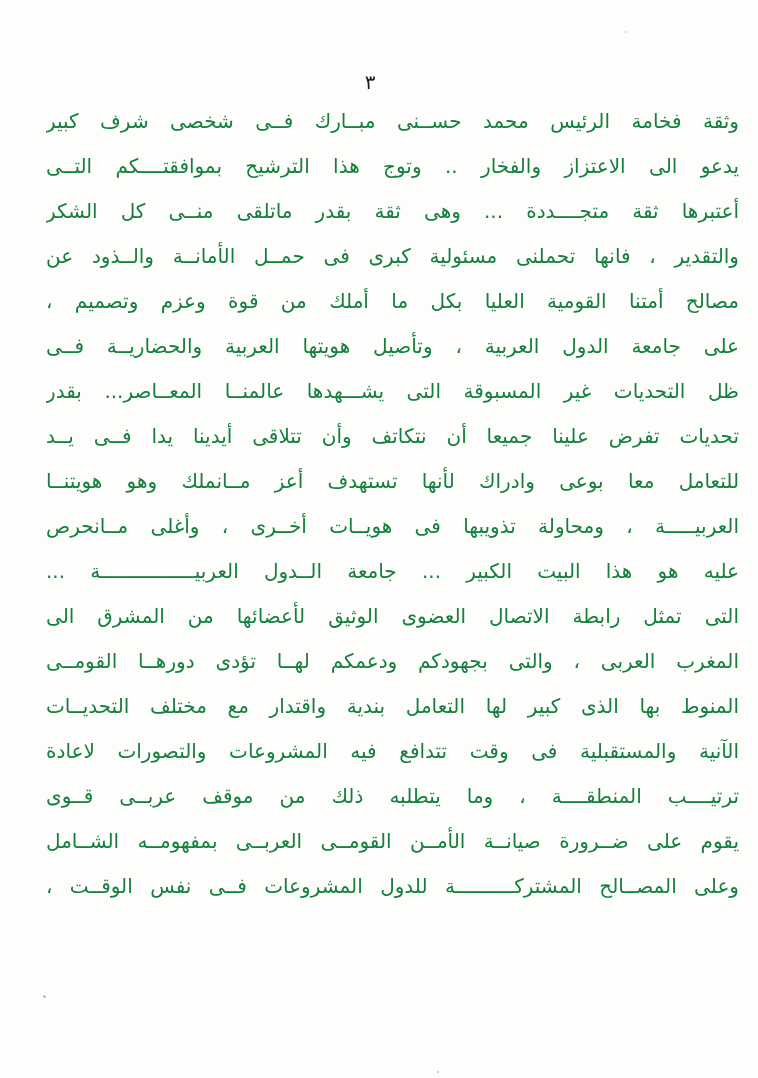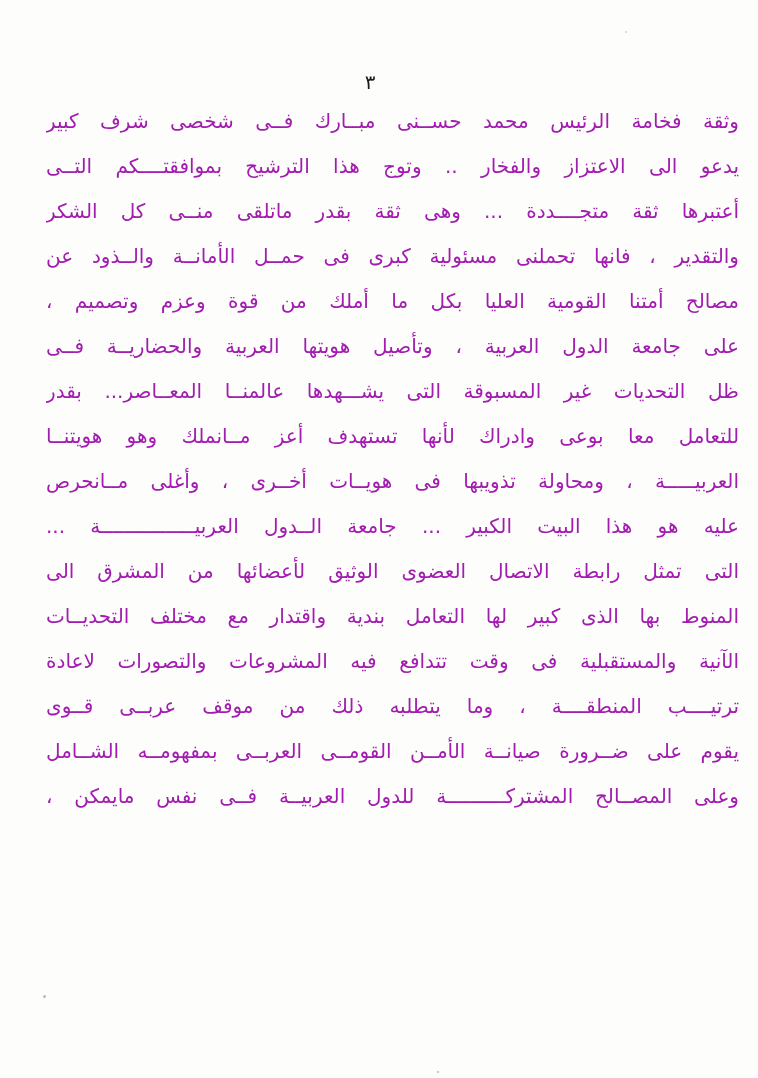--- a/index.html
+++ b/index.html
@@ -36,21 +36,21 @@
   .line {
     height: 45px;
     line-height: 45px;
     font-size: 20px;
     letter-spacing: 0.2px;
     white-space: normal;
     overflow: hidden;
     text-align: justify;
     text-align-last: justify;
     -moz-text-align-last: justify;
-    color: #a21caf;
+    color: #15803d;
   }
   
   .speck {
     position: absolute;
     background: #b9b9b9;
     border-radius: 50%;
   }
   .speck.s1 { left: 43px;  top: 995px;  width: 3px; height: 3px; }
   .speck.s2 { left: 437px; top: 1071px; width: 2px; height: 2px; }
   .speck.s3 { left: 625px; top: 31px;   width: 2px; height: 2px; opacity: .6; }
@@ -63,28 +63,30 @@
   <div class="page-number">٣</div>
 
   <div class="content" dir="rtl">
     <div class="line">وثقة فخامة الرئيس محمد حســنى مبــارك فــى شخصى  شرف كبير</div>
     <div class="line">يدعو الى الاعتزاز والفخار .. وتوج هذا الترشيح بموافقتــــكم  التــى</div>
     <div class="line">أعتبرها  ثقة متجــــددة ... وهى ثقة بقدر  ماتلقى منــى كل الشكر</div>
     <div class="line">والتقدير ، فانها تحملنى مسئولية كبرى فى حمــل الأمانــة والــذود عن</div>
     <div class="line">مصالح أمتنا القومية العليا  بكل ما أملك من قوة وعزم وتصميم ،</div>
     <div class="line">على جامعة الدول العربية ، وتأصيل هويتها العربية  والحضاريــة فــى</div>
     <div class="line">ظل التحديات  غير المسبوقة التى يشـــهدها عالمنــا المعــاصر... بقدر</div>
+    <div class="line">تحديات  تفرض علينا جميعا أن نتكاتف  وأن تتلاقى أيدينا يدا فــى يــد</div>
     <div class="line">للتعامل معا  بوعى وادراك  لأنها تستهدف أعز مــانملك وهو هويتنــا</div>
     <div class="line">العربيـــــة ، ومحاولة تذويبها فى  هويــات أخــرى ، وأغلى  مــانحرص</div>
     <div class="line">عليه هو هذا البيت الكبير ... جامعة الــدول العربيــــــــــــــــة  ...</div>
     <div class="line">التى تمثل رابطة الاتصال العضوى الوثيق لأعضائها من المشرق الى</div>
+    <div class="line">المغرب العربى ، والتى بجهودكم ودعمكم لهــا تؤدى دورهــا القومــى</div>
     <div class="line">المنوط بها الذى كبير لها التعامل بندية واقتدار  مع مختلف التحديــات</div>
     <div class="line">الآنية والمستقبلية فى وقت تتدافع فيه المشروعات والتصورات  لاعادة</div>
     <div class="line">ترتيــــب المنطقــــة ، وما  يتطلبه ذلك من موقف عربــى قــوى</div>
     <div class="line">يقوم على ضــرورة صيانــة الأمــن القومــى العربــى بمفهومــه الشــامل</div>
-    <div class="line">وعلى المصــالح المشتركــــــــــة  للدول العربيــة فــى نفس مايمكن ،</div>
+    <div class="line">وعلى المصــالح المشتركــــــــــة  للدول المشروعات فــى نفس الوقــت ،</div>
   </div>
 
   <div class="speck s1"></div>
   <div class="speck s2"></div>
   <div class="speck s3"></div>
 
 </div>
 
 </body></html>

